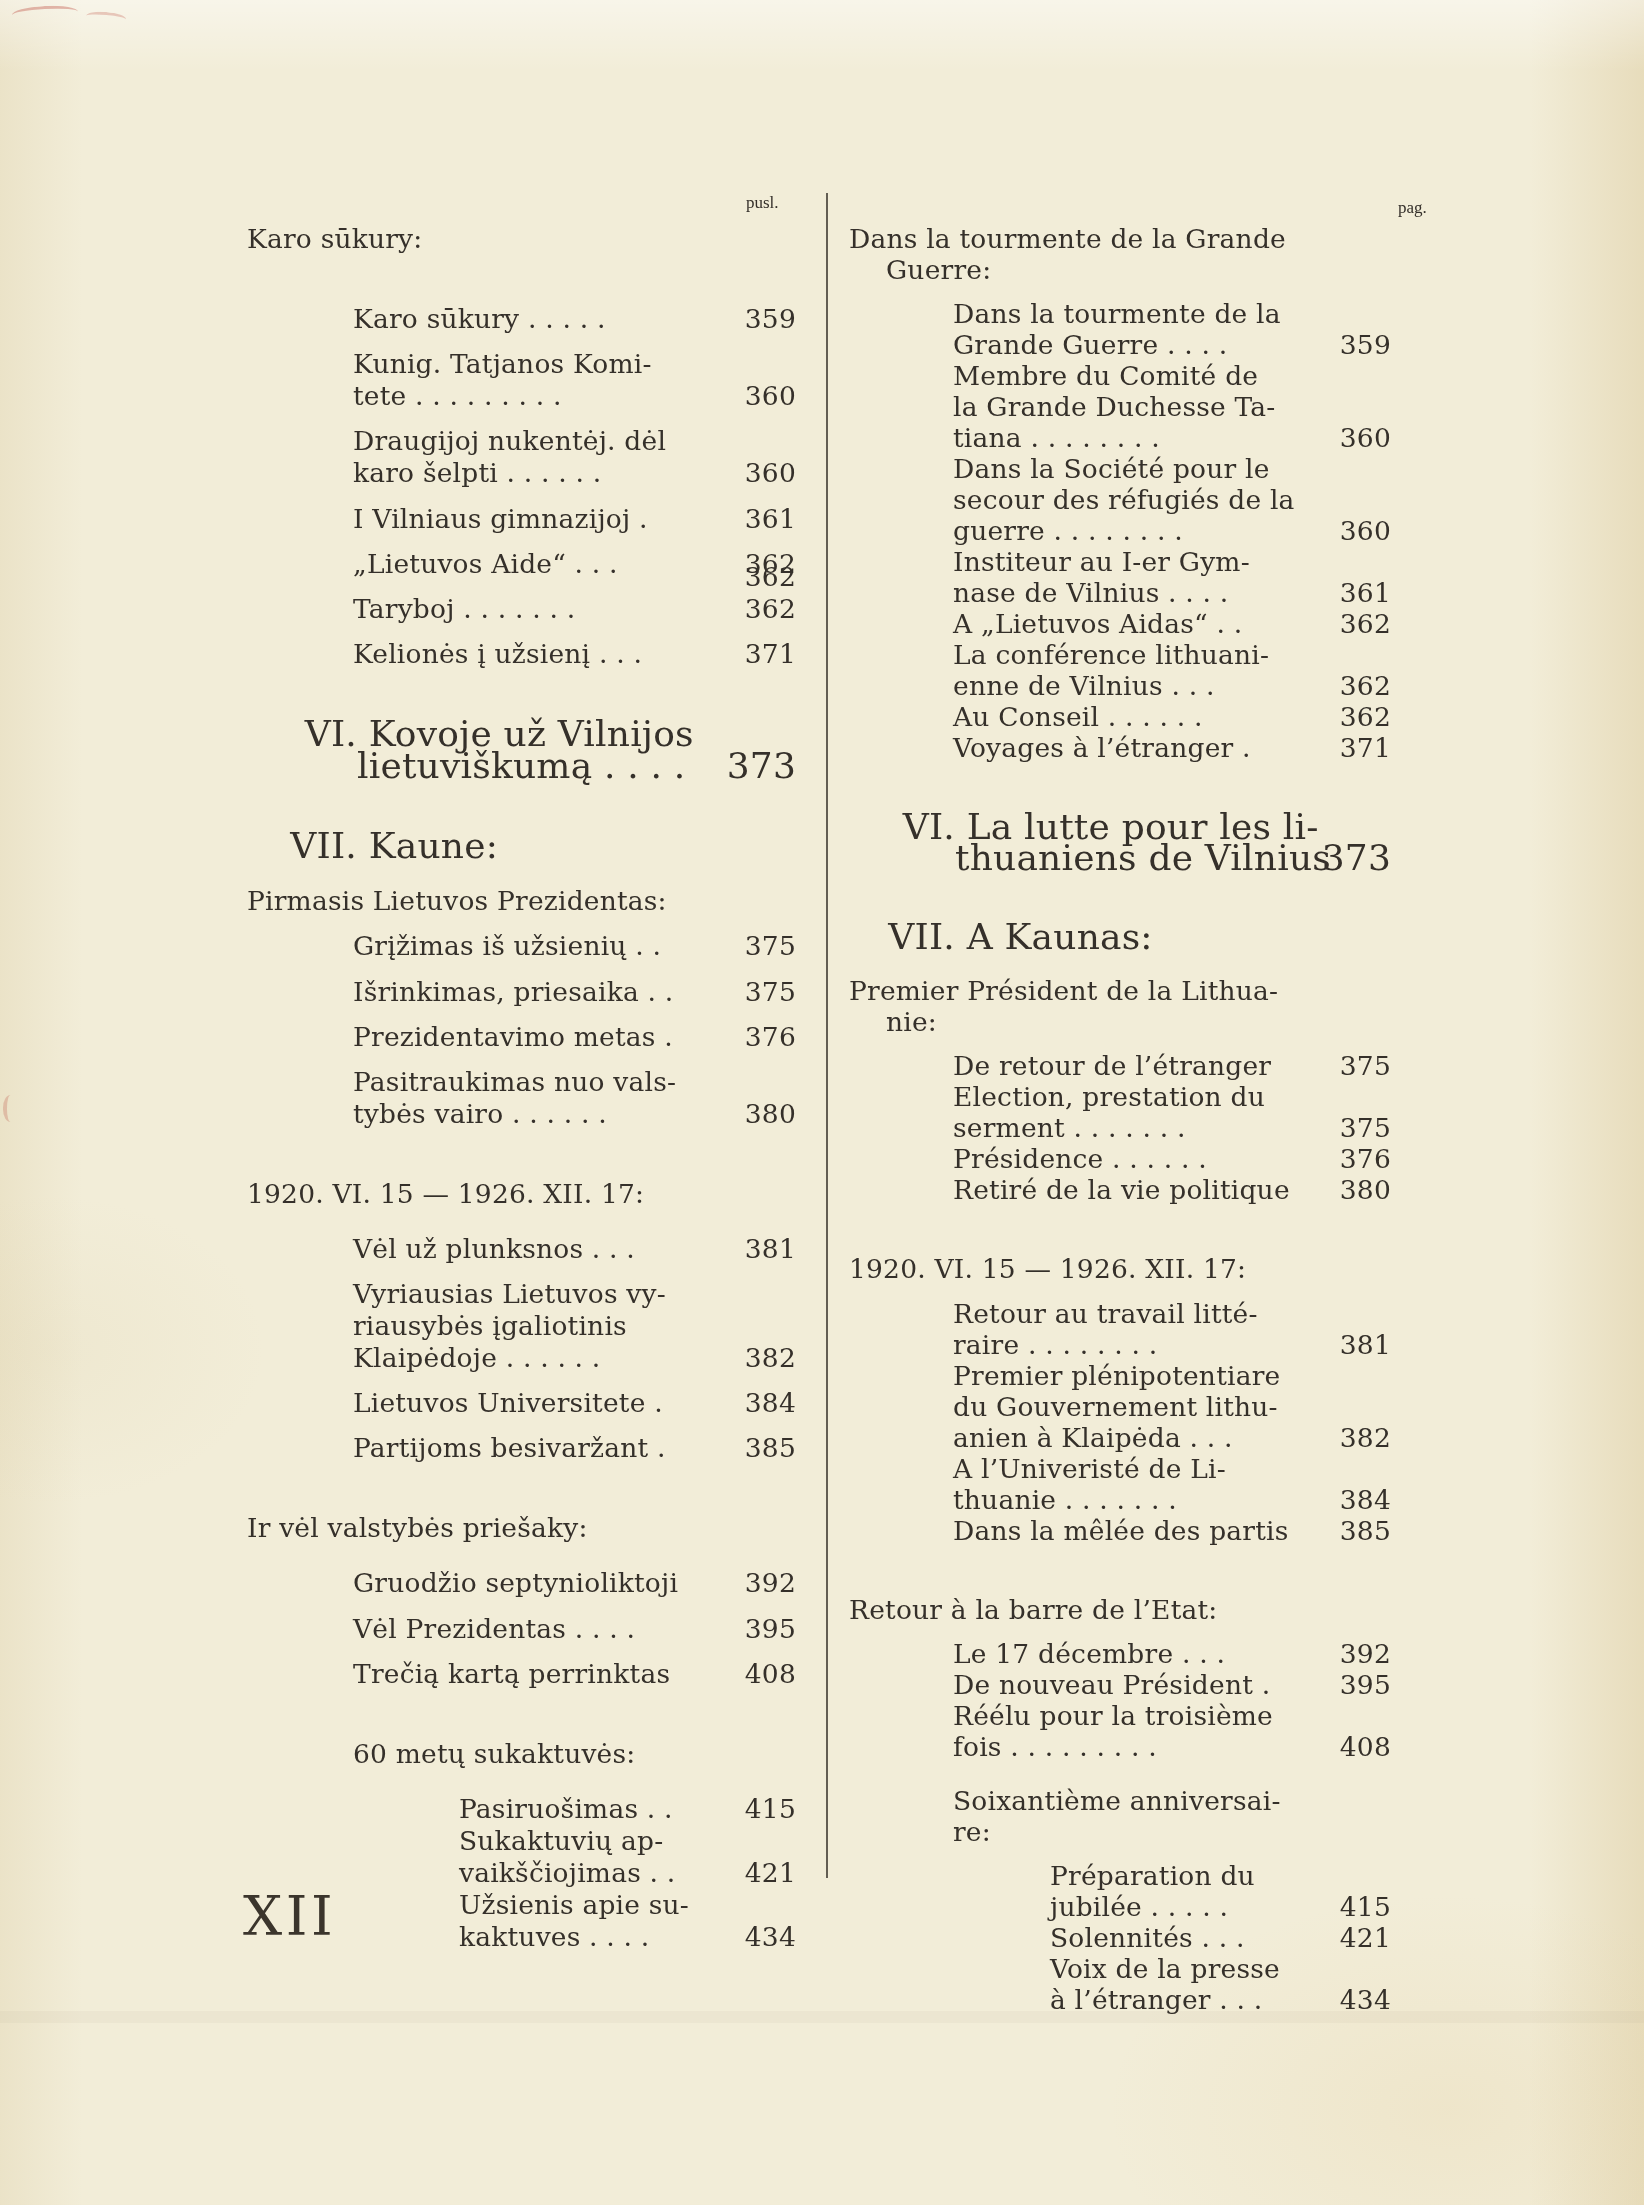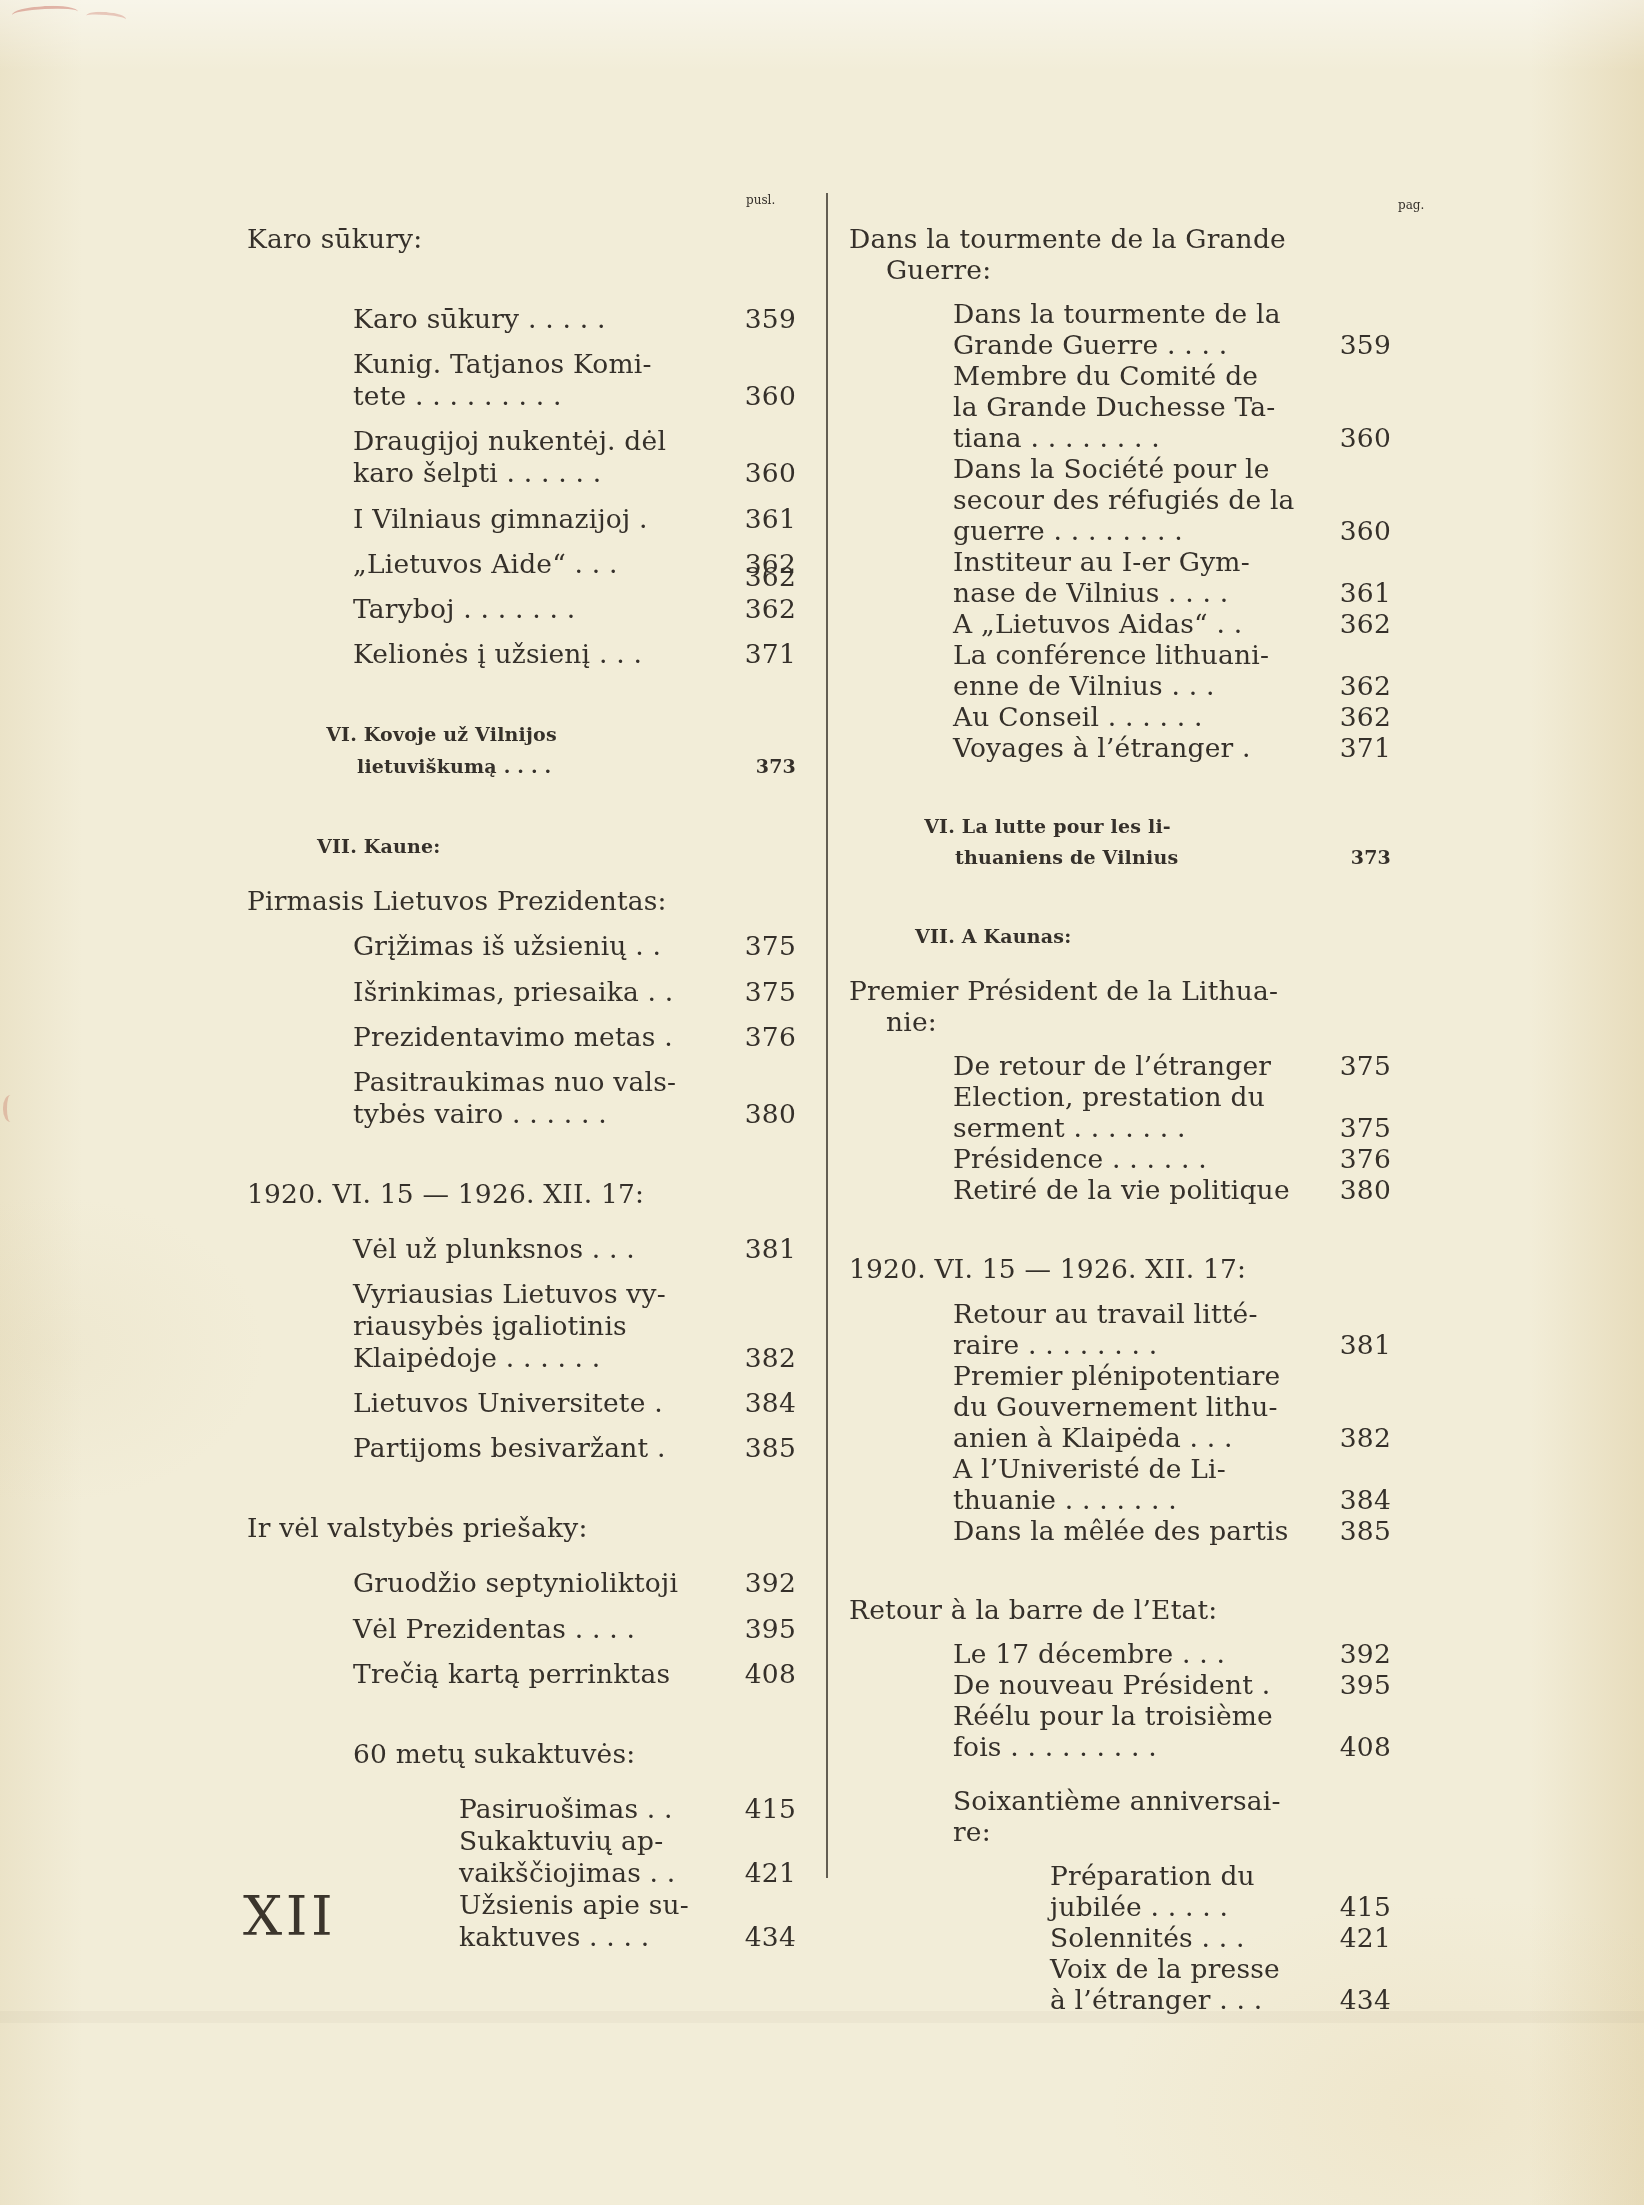--- a/index.html
+++ b/index.html
@@ -21,21 +21,21 @@
   }
   .edge-top{position:absolute;left:0;top:0;width:100%;height:71px;
     background:linear-gradient(180deg, rgba(255,255,255,.45), rgba(255,255,255,0));}
   .band{position:absolute;left:0;width:100%;}
   .band-3{top:2011px;height:11.5px;background:rgba(170,158,125,.08);}
   .red-mark{position:absolute;background:none;border-top:3.1px solid rgba(192,85,72,.40);border-radius:50%;}
   .red-mark-1{left:12.3px;top:6.2px;width:66px;height:11.5px;transform:rotate(-3deg);}
   .red-mark-2{left:86px;top:11.5px;width:40px;height:8px;transform:rotate(5deg);opacity:.7;}
   .red-mark-3{left:2.6px;top:1095px;width:11.5px;height:26.5px;border-top:none;border-left:4px solid rgba(192,85,72,.28);}
 
-  .hdr{position:absolute;font-size:12px;line-height:1;color:var(--ink);}
+  .hdr{position:absolute;font-size:17px;line-height:1;color:var(--ink);font-family:Liberation Serif, serif;}
   .hdr-pusl{left:746px;top:194px;}
   .hdr-pag{left:1398px;top:199px;}
 
   .divider{position:absolute;left:826px;top:193px;width:2.2px;height:1685px;background:var(--rule);opacity:.85;}
 
   .col{position:absolute;top:223px;font-size:26.5px;letter-spacing:0.2px;}
   .col-left{left:247px;width:549px;line-height:32px;}
   .col-right{left:849px;width:542px;line-height:31px;}
 
   .item{position:relative;}
@@ -45,21 +45,21 @@
   .g3{margin-top:48px;}
 
   .indent-0{margin-left:0;}
   .indent-1{margin-left:106px;}
   .col-right .indent-1{margin-left:104px;}
   .indent-2{margin-left:212px;}
   .col-right .indent-2{margin-left:201px;}
 
   .hang{padding-left:37px;text-indent:-37px;}
 
-  .kind-section{padding-left:110px;font-size:19px;font-weight:bold;}
+  .kind-section{padding-left:110px;font-size:36px;}
   .col-right .kind-section{padding-left:106px;}
   .roman{display:inline-block;width:73px;margin-left:-73px;text-align:right;text-indent:0;}
 
   .label{white-space:pre-line;}
   .page-num{position:absolute;right:0;bottom:0;}
 
   .folio{position:absolute;left:243px;top:1889px;font-size:55px;line-height:1;letter-spacing:3.5px;color:#3b352c;}
 </style>
 </head>
 <body>

